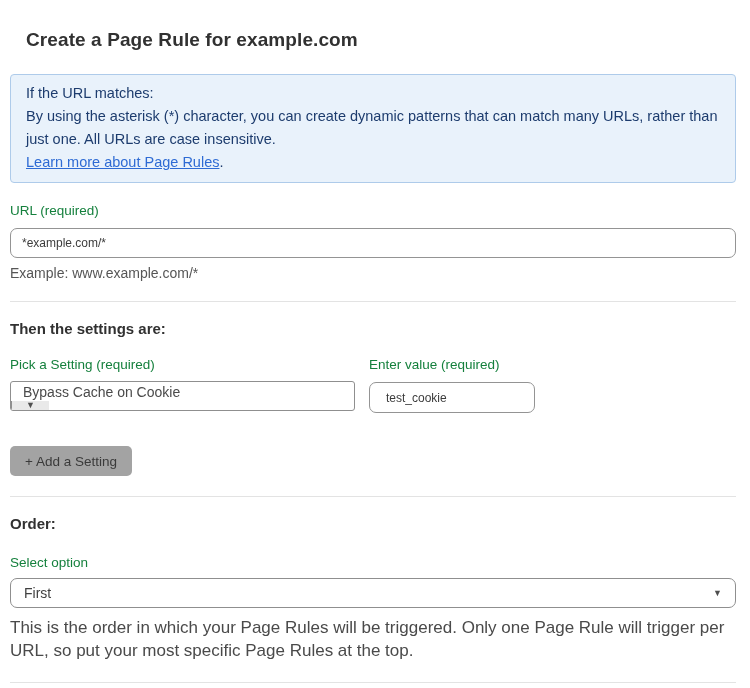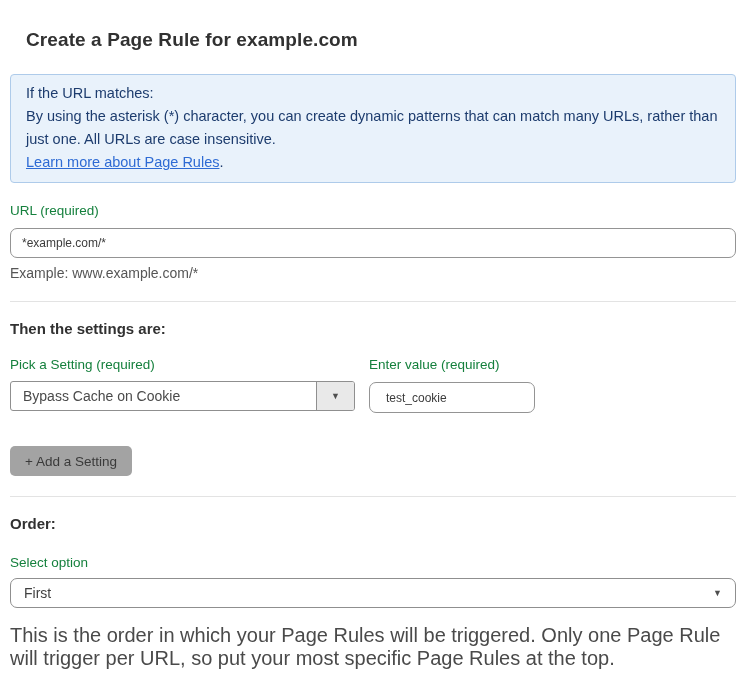--- a/index.html
+++ b/index.html
@@ -86,20 +86,21 @@
   .select-box {
     display: flex;
     align-items: stretch;
     height: 30px;
     margin-top: 9px;
     border: 1px solid #8f8f8f;
     border-radius: 3px;
     background: #ffffff;
     cursor: pointer;
     overflow: hidden;
+    flex-direction: column;
   }
   .select-box .select-text {
     flex: 1;
     display: flex;
     align-items: center;
     padding: 0 12px;
     font-size: 14px;
     color: #4a4a4a;
   }
   .select-box .select-arrow-box {
@@ -135,24 +136,24 @@
     margin-top: 8px;
     border: 1px solid #8f8f8f;
     border-radius: 7px;
     background: #ffffff;
     padding: 0 13px;
     font-size: 14px;
     color: #3f3f3f;
     cursor: pointer;
   }
   .order-helper {
-    font-size: 20px;
+    font-size: 17px;
     color: #4a4a4a;
     line-height: 23px;
-    margin-top: 16px;
+    margin-top: 8px;
     max-width: 726px;
   }
   .actions {
     display: flex;
     align-items: center;
     margin-top: 14px;
     padding-bottom: 12px;
   }
   .btn {
     height: 32px;

